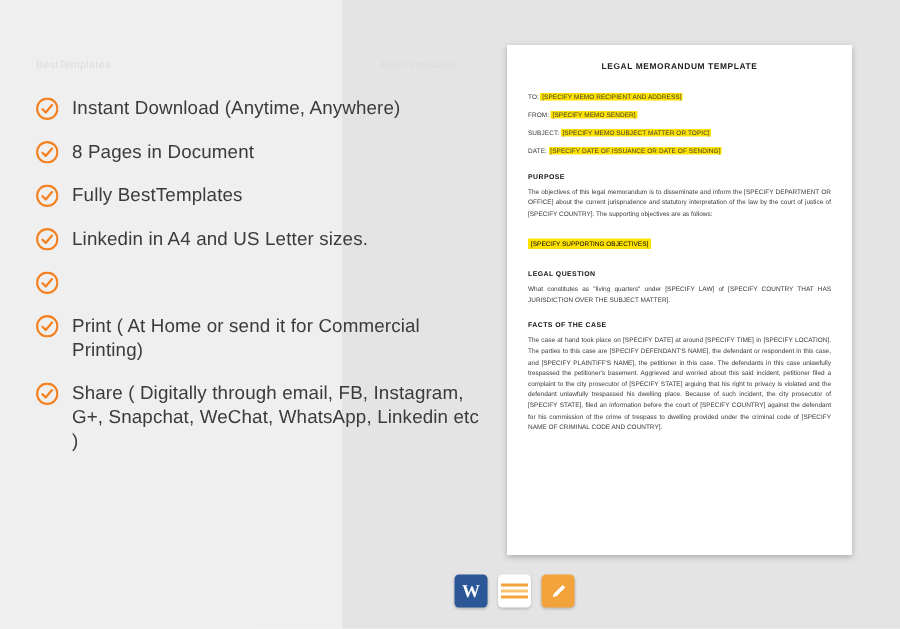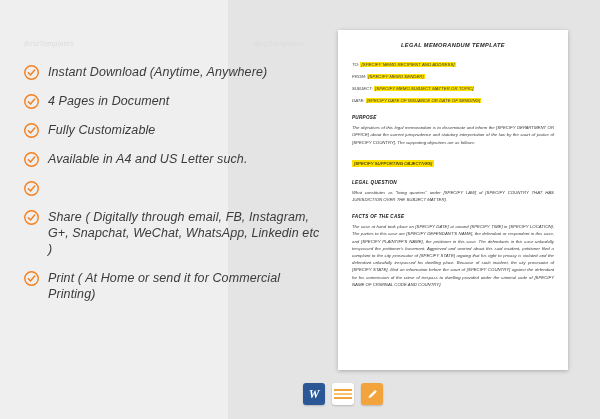--- a/index.html
+++ b/index.html
@@ -9,21 +9,20 @@
     height: 419px;
     font-family: "Liberation Sans", sans-serif;
     background: #ffffff;
     overflow: hidden;
   }
   #page {
     position: relative;
     width: 600px;
     height: 361px;
     background: #e9e9e9;
-    font-style: italic;
   }
   
   .left-panel {
     position: absolute;
     left: 0; top: 0;
     width: 228px; height: 419px;
     background: #efefef;
   }
   .right-panel {
     position: absolute;
@@ -171,70 +170,70 @@
     </div>
 
 
     <div class="feature">
       <span class="check">
         <svg width="15" height="15" viewBox="0 0 16 16">
             <circle cx="8" cy="8" r="7.2" fill="none" stroke="#f4801f" stroke-width="1.5"></circle>
             <path d="M4.6 8.3 L6.9 10.6 L11.4 5.4" fill="none" stroke="#f4801f" stroke-width="1.6" stroke-linecap="round" stroke-linejoin="round"></path>
           </svg>
       </span>
-      <span class="feature-text">4 Pages in Document</span>
-    </div>
-
-    <div class="feature">
-      <span class="check">
-        <svg width="15" height="15" viewBox="0 0 16 16">
-            <circle cx="8" cy="8" r="7.2" fill="none" stroke="#f4801f" stroke-width="1.5"></circle>
-            <path d="M4.6 8.3 L6.9 10.6 L11.4 5.4" fill="none" stroke="#f4801f" stroke-width="1.6" stroke-linecap="round" stroke-linejoin="round"></path>
-          </svg>
-      </span>
-      <span class="feature-text">Fully Customizable</span>
-    </div>
-
-    <div class="feature">
-      <span class="check">
-        <svg width="15" height="15" viewBox="0 0 16 16">
-            <circle cx="8" cy="8" r="7.2" fill="none" stroke="#f4801f" stroke-width="1.5"></circle>
-            <path d="M4.6 8.3 L6.9 10.6 L11.4 5.4" fill="none" stroke="#f4801f" stroke-width="1.6" stroke-linecap="round" stroke-linejoin="round"></path>
-          </svg>
-      </span>
-      <span class="feature-text">Available in A4 and US Letter such.</span>
-    </div>
-
-    <div class="feature">
-      <span class="check">
-        <svg width="15" height="15" viewBox="0 0 16 16">
-            <circle cx="8" cy="8" r="7.2" fill="none" stroke="#f4801f" stroke-width="1.5"></circle>
-            <path d="M4.6 8.3 L6.9 10.6 L11.4 5.4" fill="none" stroke="#f4801f" stroke-width="1.6" stroke-linecap="round" stroke-linejoin="round"></path>
-          </svg>
-      </span>
+      <span class="feature-text">8 Pages in Document</span>
+    </div>
+
+    <div class="feature">
+      <span class="check">
+        <svg width="15" height="15" viewBox="0 0 16 16">
+            <circle cx="8" cy="8" r="7.2" fill="none" stroke="#f4801f" stroke-width="1.5"></circle>
+            <path d="M4.6 8.3 L6.9 10.6 L11.4 5.4" fill="none" stroke="#f4801f" stroke-width="1.6" stroke-linecap="round" stroke-linejoin="round"></path>
+          </svg>
+      </span>
+      <span class="feature-text">Fully BestTemplates</span>
+    </div>
+
+    <div class="feature">
+      <span class="check">
+        <svg width="15" height="15" viewBox="0 0 16 16">
+            <circle cx="8" cy="8" r="7.2" fill="none" stroke="#f4801f" stroke-width="1.5"></circle>
+            <path d="M4.6 8.3 L6.9 10.6 L11.4 5.4" fill="none" stroke="#f4801f" stroke-width="1.6" stroke-linecap="round" stroke-linejoin="round"></path>
+          </svg>
+      </span>
+      <span class="feature-text">Linkedin in A4 and US Letter sizes.</span>
+    </div>
+
+    <div class="feature">
+      <span class="check">
+        <svg width="15" height="15" viewBox="0 0 16 16">
+            <circle cx="8" cy="8" r="7.2" fill="none" stroke="#f4801f" stroke-width="1.5"></circle>
+            <path d="M4.6 8.3 L6.9 10.6 L11.4 5.4" fill="none" stroke="#f4801f" stroke-width="1.6" stroke-linecap="round" stroke-linejoin="round"></path>
+          </svg>
+      </span>
+    </div>
+
+    <div class="feature">
+      <span class="check">
+        <svg width="15" height="15" viewBox="0 0 16 16">
+            <circle cx="8" cy="8" r="7.2" fill="none" stroke="#f4801f" stroke-width="1.5"></circle>
+            <path d="M4.6 8.3 L6.9 10.6 L11.4 5.4" fill="none" stroke="#f4801f" stroke-width="1.6" stroke-linecap="round" stroke-linejoin="round"></path>
+          </svg>
+      </span>
+      <span class="feature-text">Print ( At Home or send it for Commercial Printing)</span>
     </div>
 
     <div class="feature">
       <span class="check">
         <svg width="15" height="15" viewBox="0 0 16 16">
             <circle cx="8" cy="8" r="7.2" fill="none" stroke="#f4801f" stroke-width="1.5"></circle>
             <path d="M4.6 8.3 L6.9 10.6 L11.4 5.4" fill="none" stroke="#f4801f" stroke-width="1.6" stroke-linecap="round" stroke-linejoin="round"></path>
           </svg>
       </span>
       <span class="feature-text">Share ( Digitally through email, FB, Instagram, G+, Snapchat, WeChat, WhatsApp, Linkedin etc )</span>
-    </div>
-
-    <div class="feature">
-      <span class="check">
-        <svg width="15" height="15" viewBox="0 0 16 16">
-            <circle cx="8" cy="8" r="7.2" fill="none" stroke="#f4801f" stroke-width="1.5"></circle>
-            <path d="M4.6 8.3 L6.9 10.6 L11.4 5.4" fill="none" stroke="#f4801f" stroke-width="1.6" stroke-linecap="round" stroke-linejoin="round"></path>
-          </svg>
-      </span>
-      <span class="feature-text">Print ( At Home or send it for Commercial Printing)</span>
     </div>
 
   </div>
 
   <div class="doc">
     <div class="doc-title">LEGAL MEMORANDUM TEMPLATE</div>
 
     <div class="doc-line">
       <span>TO:</span>
       <span class="hl">[SPECIFY MEMO RECIPIENT AND ADDRESS]</span>

